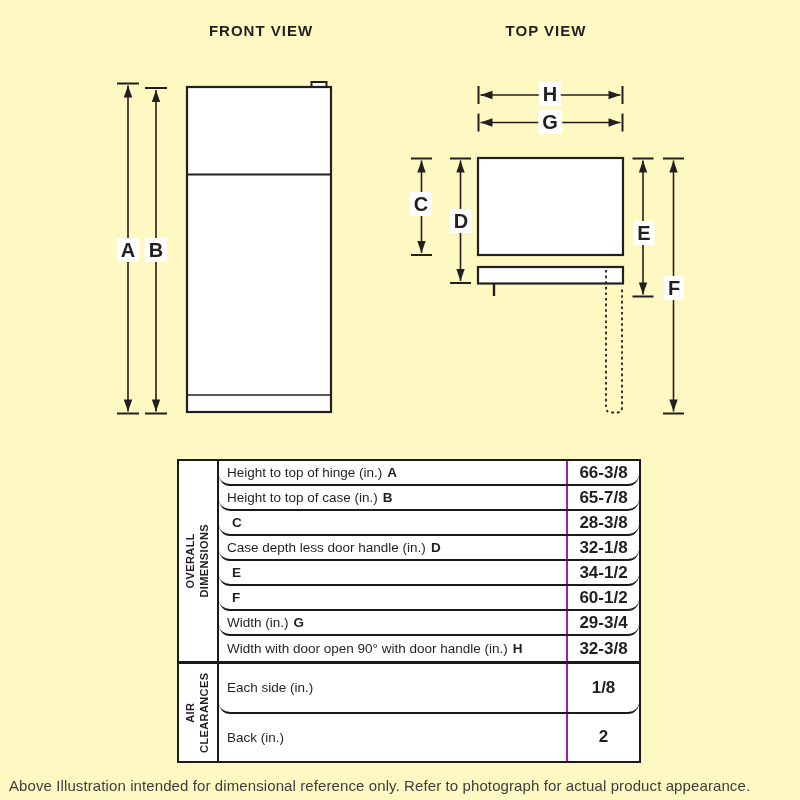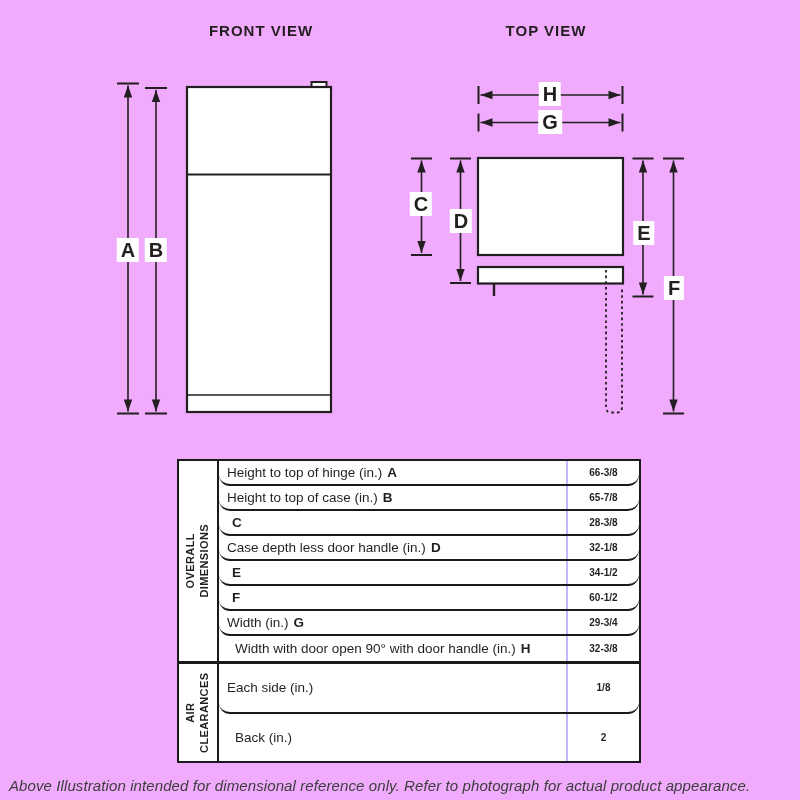--- a/index.html
+++ b/index.html
@@ -1,17 +1,17 @@
 <!DOCTYPE html>
 <html><head>
 <meta charset="utf-8">
 <style>
   html,body{margin:0;padding:0;background:#fff;}
   .canvas{
-    position:relative;width:800px;height:800px;background:#f0abfc;
+    position:relative;width:800px;height:800px;background:#fef9c3;
     font-family:"Liberation Sans","DejaVu Sans",sans-serif;color:#231f20;overflow:hidden;
   }
   .view-title{
     position:absolute;transform:translate(-50%,-50%);
     font-size:15px;font-weight:bold;letter-spacing:1px;white-space:nowrap;color:#231f20;
   }
   .diagram-svg{position:absolute;left:0;top:0;}
   .dim-label{
     position:absolute;transform:translate(-50%,-50%);
     font-size:20px;font-weight:bold;line-height:1;color:#231f20;
@@ -31,34 +31,34 @@
     display:flex;align-items:center;justify-content:center;box-sizing:border-box;
   }
   .rotated{
     transform:rotate(-90deg);white-space:nowrap;text-align:center;
     font-size:11px;font-weight:bold;line-height:1.25;letter-spacing:0.4px;color:#231f20;
   }
   .rows{flex:1;display:flex;flex-direction:column;}
   .t-row{display:flex;border-bottom:2px solid #1a1a1a;box-sizing:border-box;border-radius:11px;}
   .section-overall .t-row{height:25px;}
   .section-air .t-row{flex:1;}
-  .rows .t-row:last-child{border-bottom:none;padding-left:8px;}
+  .rows .t-row:last-child{border-bottom:none;}
   .desc-cell{
     flex:1;display:flex;align-items:center;padding-left:8px;
     font-size:13.5px;color:#231f20;white-space:nowrap;overflow:hidden;
   }
   .row-letter{font-weight:bold;margin-left:5px;}
   .val-cell{
-    flex:0 0 73px;border-left:2px solid #c4b5fd;box-sizing:border-box;
+    flex:0 0 73px;border-left:2px solid #a21caf;box-sizing:border-box;
     display:flex;align-items:center;justify-content:center;
-    font-size:10px;font-weight:bold;color:#231f20;
+    font-size:17px;font-weight:bold;color:#231f20;
   }
   .footer-note{
     position:absolute;left:9px;top:777px;width:788px;
-    font-size:15px;color:#3d3d3d;white-space:nowrap;letter-spacing:0.1px;font-style:italic;
+    font-size:15px;color:#3d3d3d;white-space:nowrap;letter-spacing:0.1px;
   }
 </style>
 </head>
 <body>
 
 <div class="canvas">
 
   <div class="view-title" style="left:261px;top:30px">FRONT VIEW</div>
   <div class="view-title" style="left:546px;top:30px">TOP VIEW</div>
 

